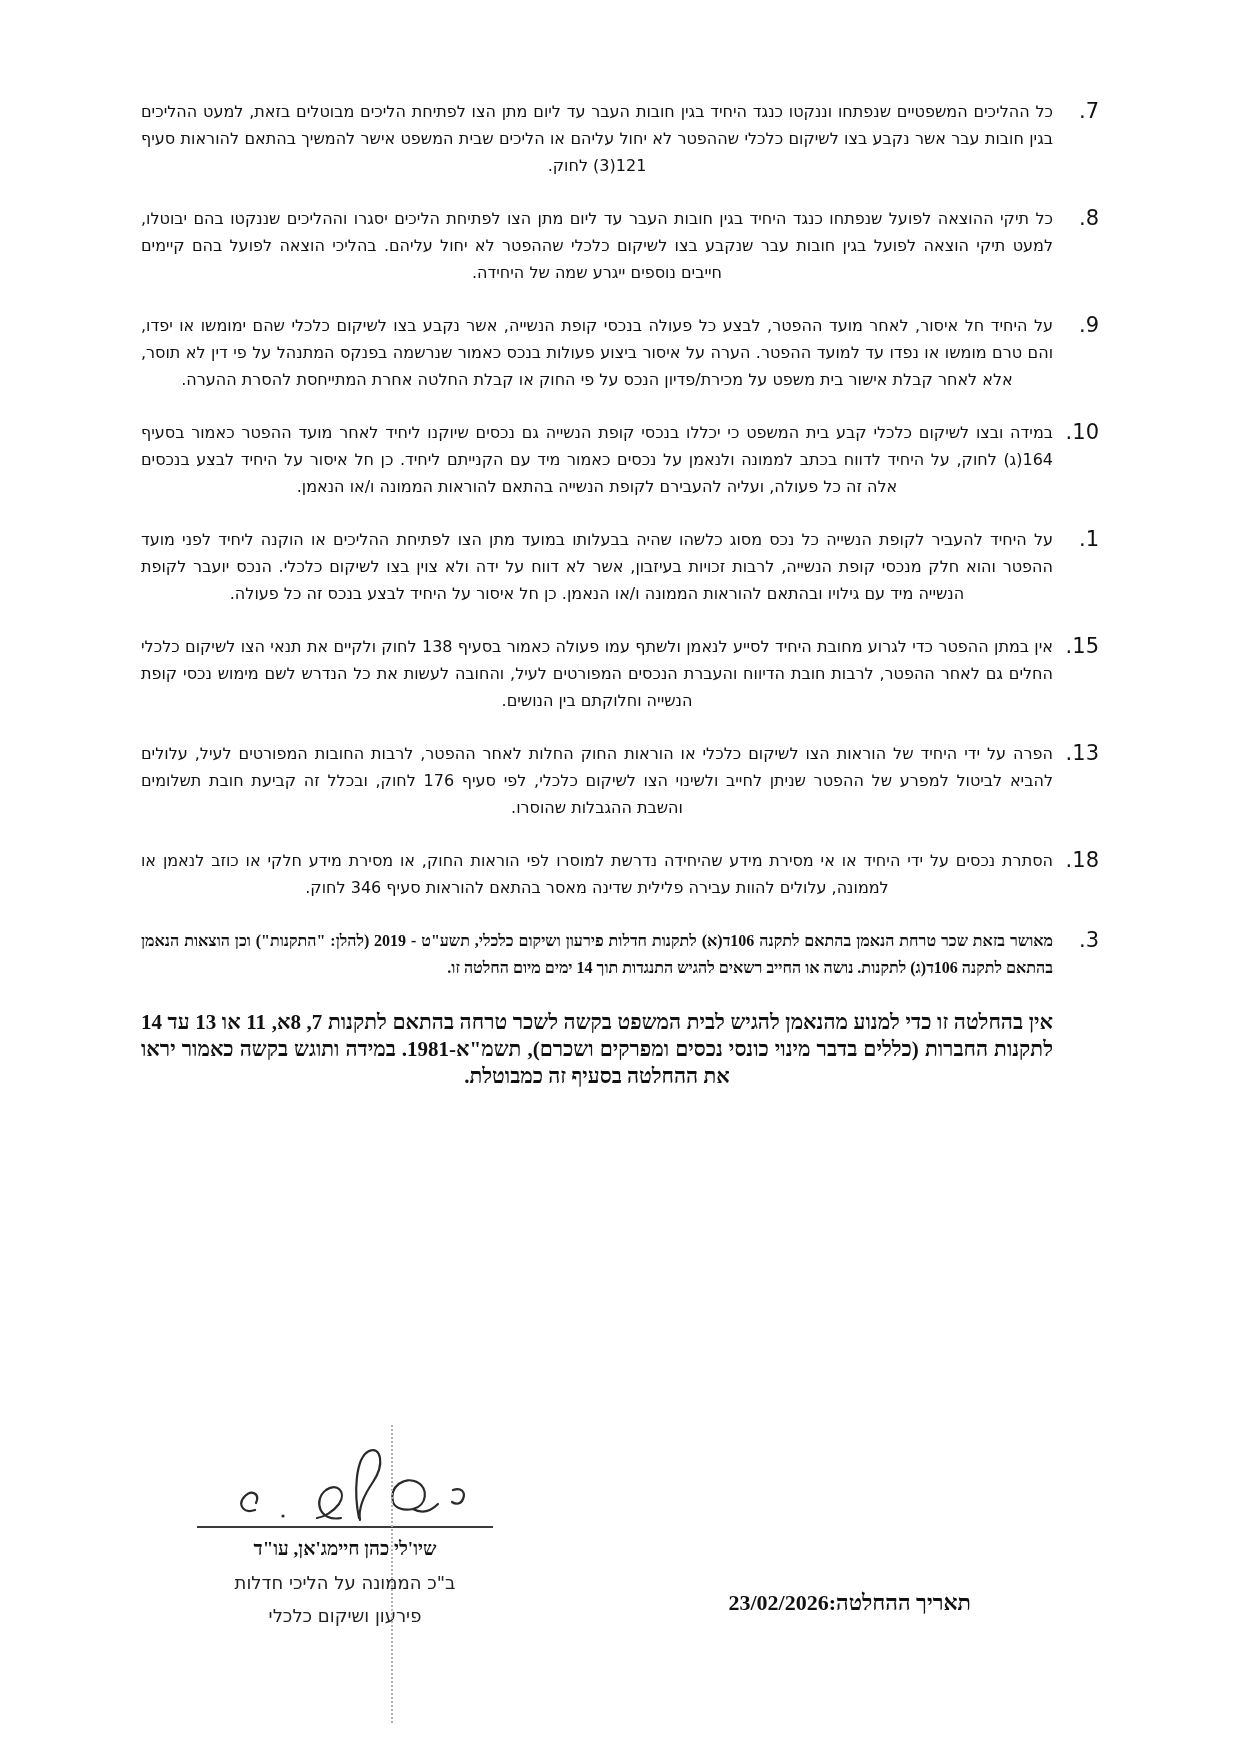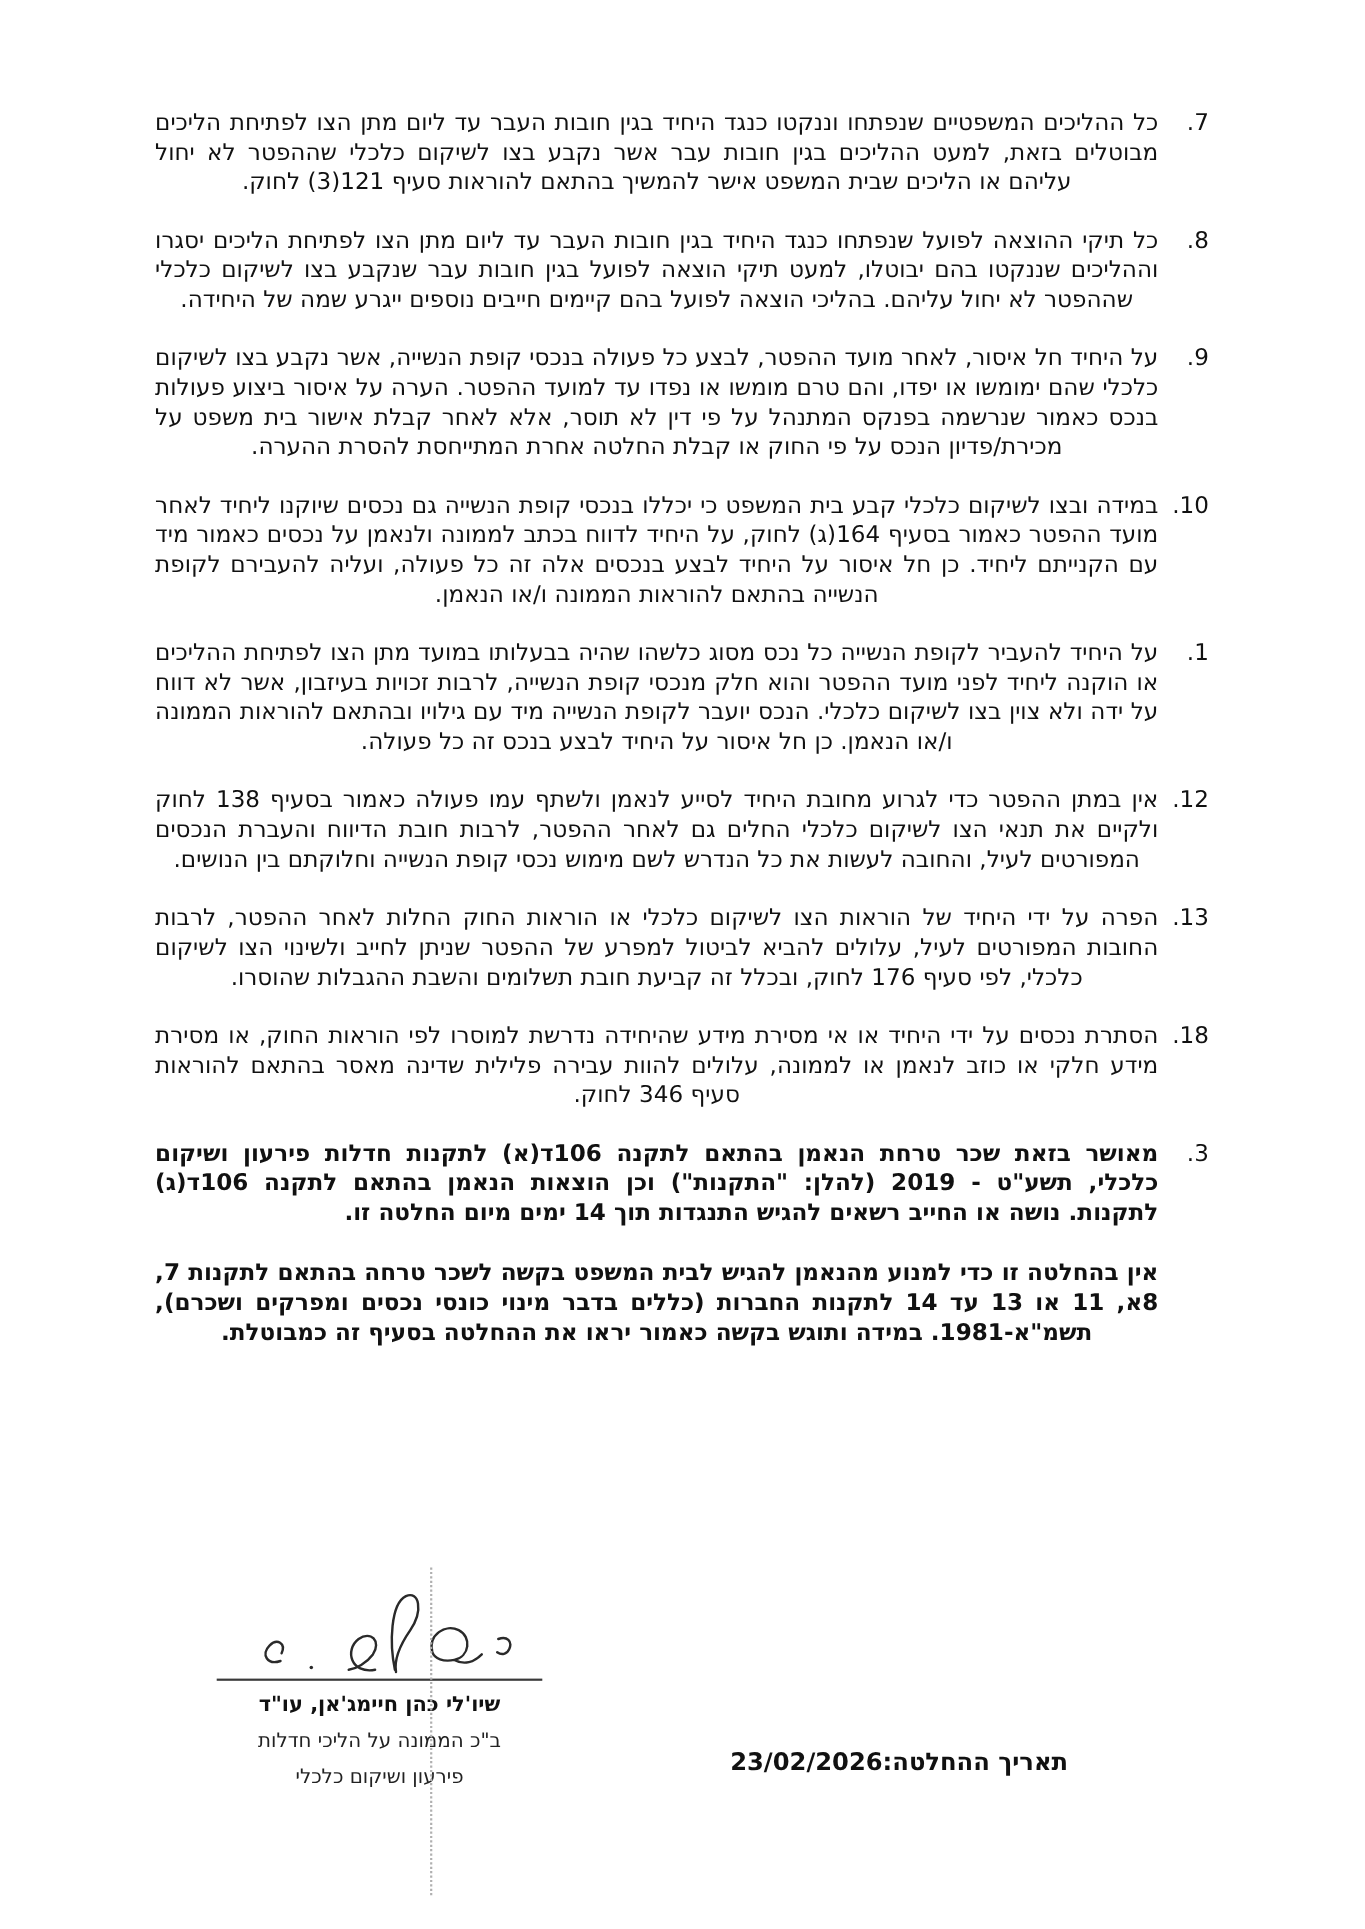--- a/index.html
+++ b/index.html
@@ -26,27 +26,27 @@
   }
   .para.gap-lg{margin-top:18px;}
   .num{
     flex:0 0 38px;
     font-size:21px;
     line-height:27px;
     white-space:nowrap;
   }
   .txt{
     margin:0;flex:1;
-    font-size:21px;
+    font-size:16px;
     line-height:27px;
     text-align:justify;
     text-align-last:center;
   }
   .para.last-right .txt{text-align-last:right;}
-  .bold .txt,.closing,.sig-name,.date-line{font-weight:700;}
+  .bold .txt,.closing,.sig-name,.date-line{font-weight:700;font-family:Liberation Serif, serif;}
   .closing{
     margin:28px 46px 0 0;
     font-size:21px;
     line-height:27px;
     text-align:justify;
     text-align-last:center;
   }
   .sig-block{
     position:absolute;
     left:195px;top:1438px;
@@ -95,21 +95,21 @@
       </li>
       <li class="para">
         <span class="num">10.</span>
         <p class="txt">במידה ובצו לשיקום כלכלי קבע בית המשפט כי יכללו בנכסי קופת הנשייה גם נכסים שיוקנו ליחיד לאחר מועד ההפטר כאמור בסעיף 164(ג) לחוק, על היחיד לדווח בכתב לממונה ולנאמן על נכסים כאמור מיד עם הקנייתם ליחיד. כן חל איסור על היחיד לבצע בנכסים אלה זה כל פעולה, ועליה להעבירם לקופת הנשייה בהתאם להוראות הממונה ו/או הנאמן.</p>
       </li>
       <li class="para">
         <span class="num">1.</span>
         <p class="txt">על היחיד להעביר לקופת הנשייה כל נכס מסוג כלשהו שהיה בבעלותו במועד מתן הצו לפתיחת ההליכים או הוקנה ליחיד לפני מועד ההפטר והוא חלק מנכסי קופת הנשייה, לרבות זכויות בעיזבון, אשר לא דווח על ידה ולא צוין בצו לשיקום כלכלי. הנכס יועבר לקופת הנשייה מיד עם גילויו ובהתאם להוראות הממונה ו/או הנאמן. כן חל איסור על היחיד לבצע בנכס זה כל פעולה.</p>
       </li>
       <li class="para gap-lg">
-        <span class="num">12.</span>
+        <span class="num">15.</span>
         <p class="txt">אין במתן ההפטר כדי לגרוע מחובת היחיד לסייע לנאמן ולשתף עמו פעולה כאמור בסעיף 138 לחוק ולקיים את תנאי הצו לשיקום כלכלי החלים גם לאחר ההפטר, לרבות חובת הדיווח והעברת הנכסים המפורטים לעיל, והחובה לעשות את כל הנדרש לשם מימוש נכסי קופת הנשייה וחלוקתם בין הנושים.</p>
       </li>
       <li class="para">
         <span class="num">13.</span>
         <p class="txt">הפרה על ידי היחיד של הוראות הצו לשיקום כלכלי או הוראות החוק החלות לאחר ההפטר, לרבות החובות המפורטים לעיל, עלולים להביא לביטול למפרע של ההפטר שניתן לחייב ולשינוי הצו לשיקום כלכלי, לפי סעיף 176 לחוק, ובכלל זה קביעת חובת תשלומים והשבת ההגבלות שהוסרו.</p>
       </li>
       <li class="para">
         <span class="num">18.</span>
         <p class="txt">הסתרת נכסים על ידי היחיד או אי מסירת מידע שהיחידה נדרשת למוסרו לפי הוראות החוק, או מסירת מידע חלקי או כוזב לנאמן או לממונה, עלולים להוות עבירה פלילית שדינה מאסר בהתאם להוראות סעיף 346 לחוק.</p>
       </li>

